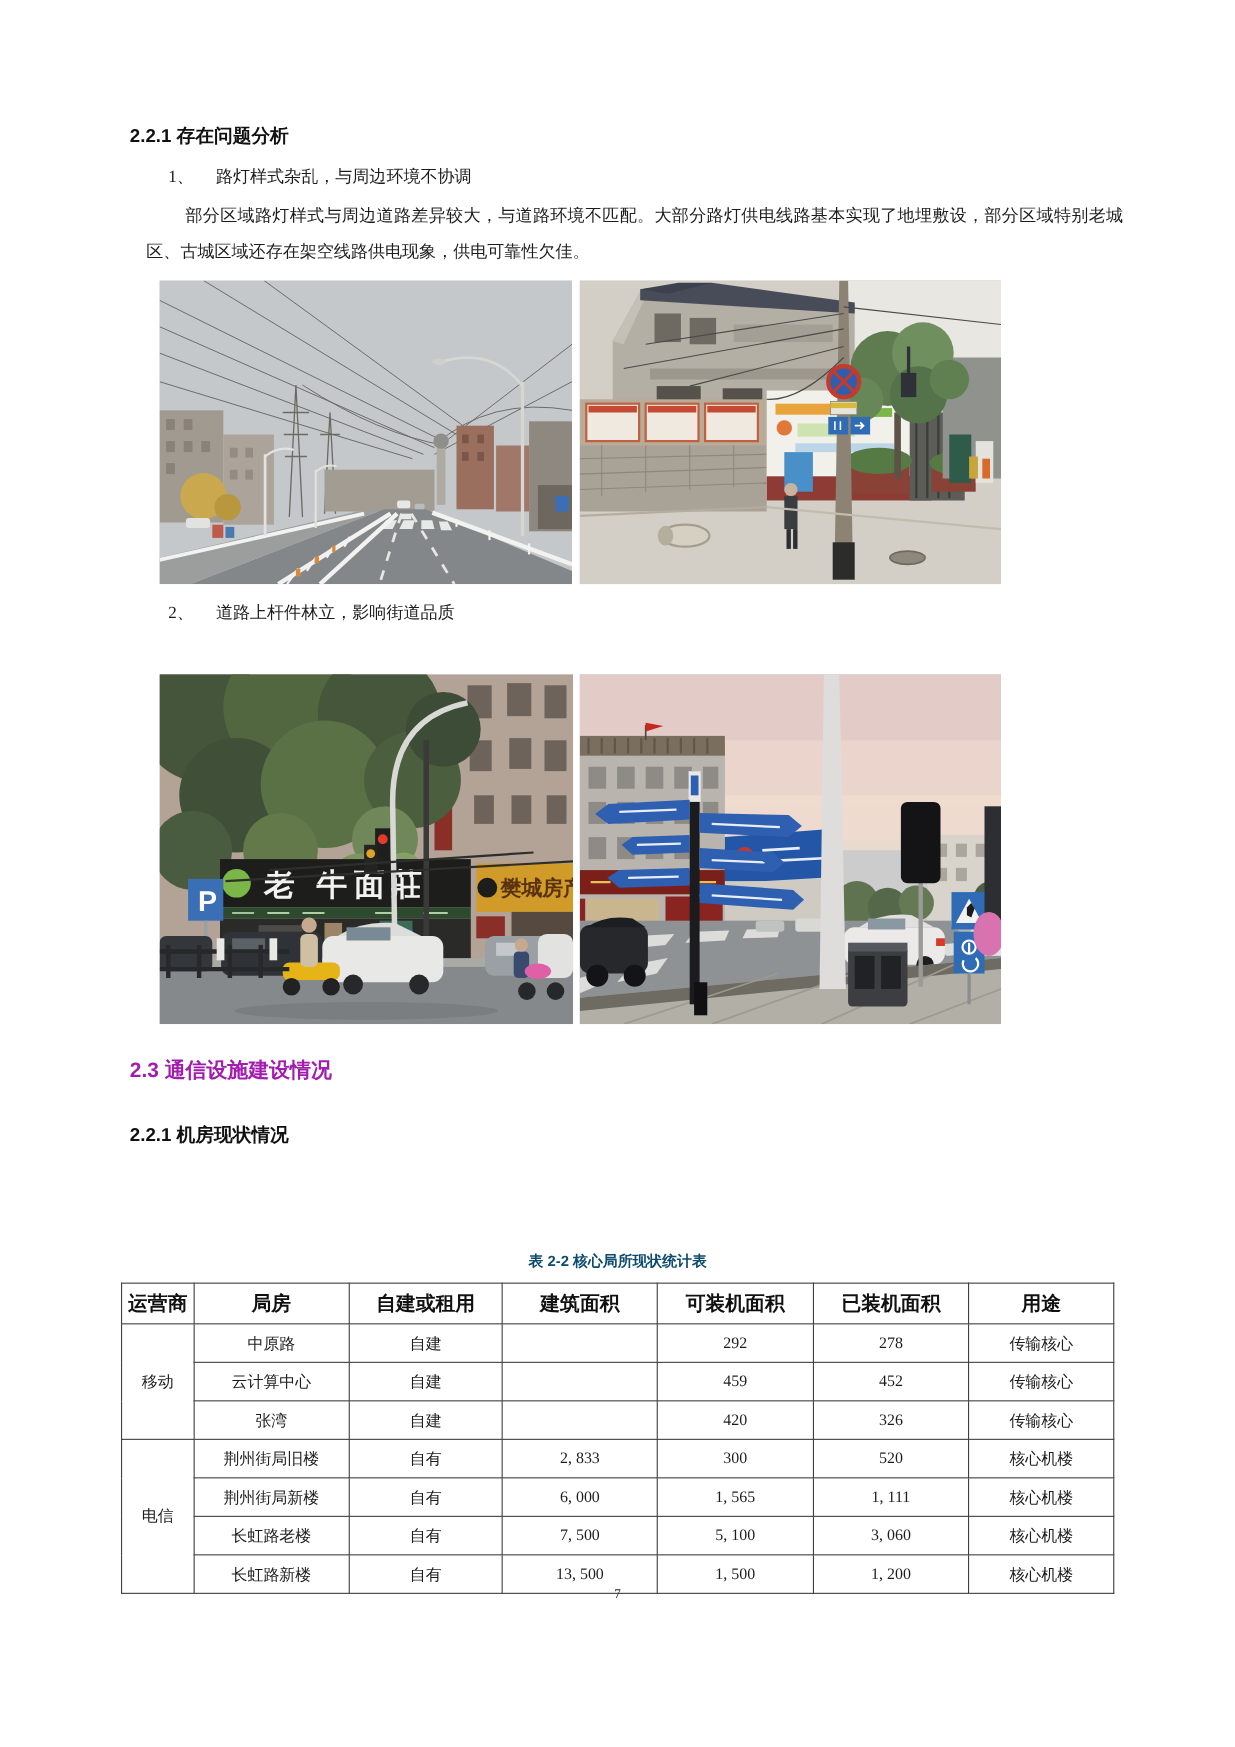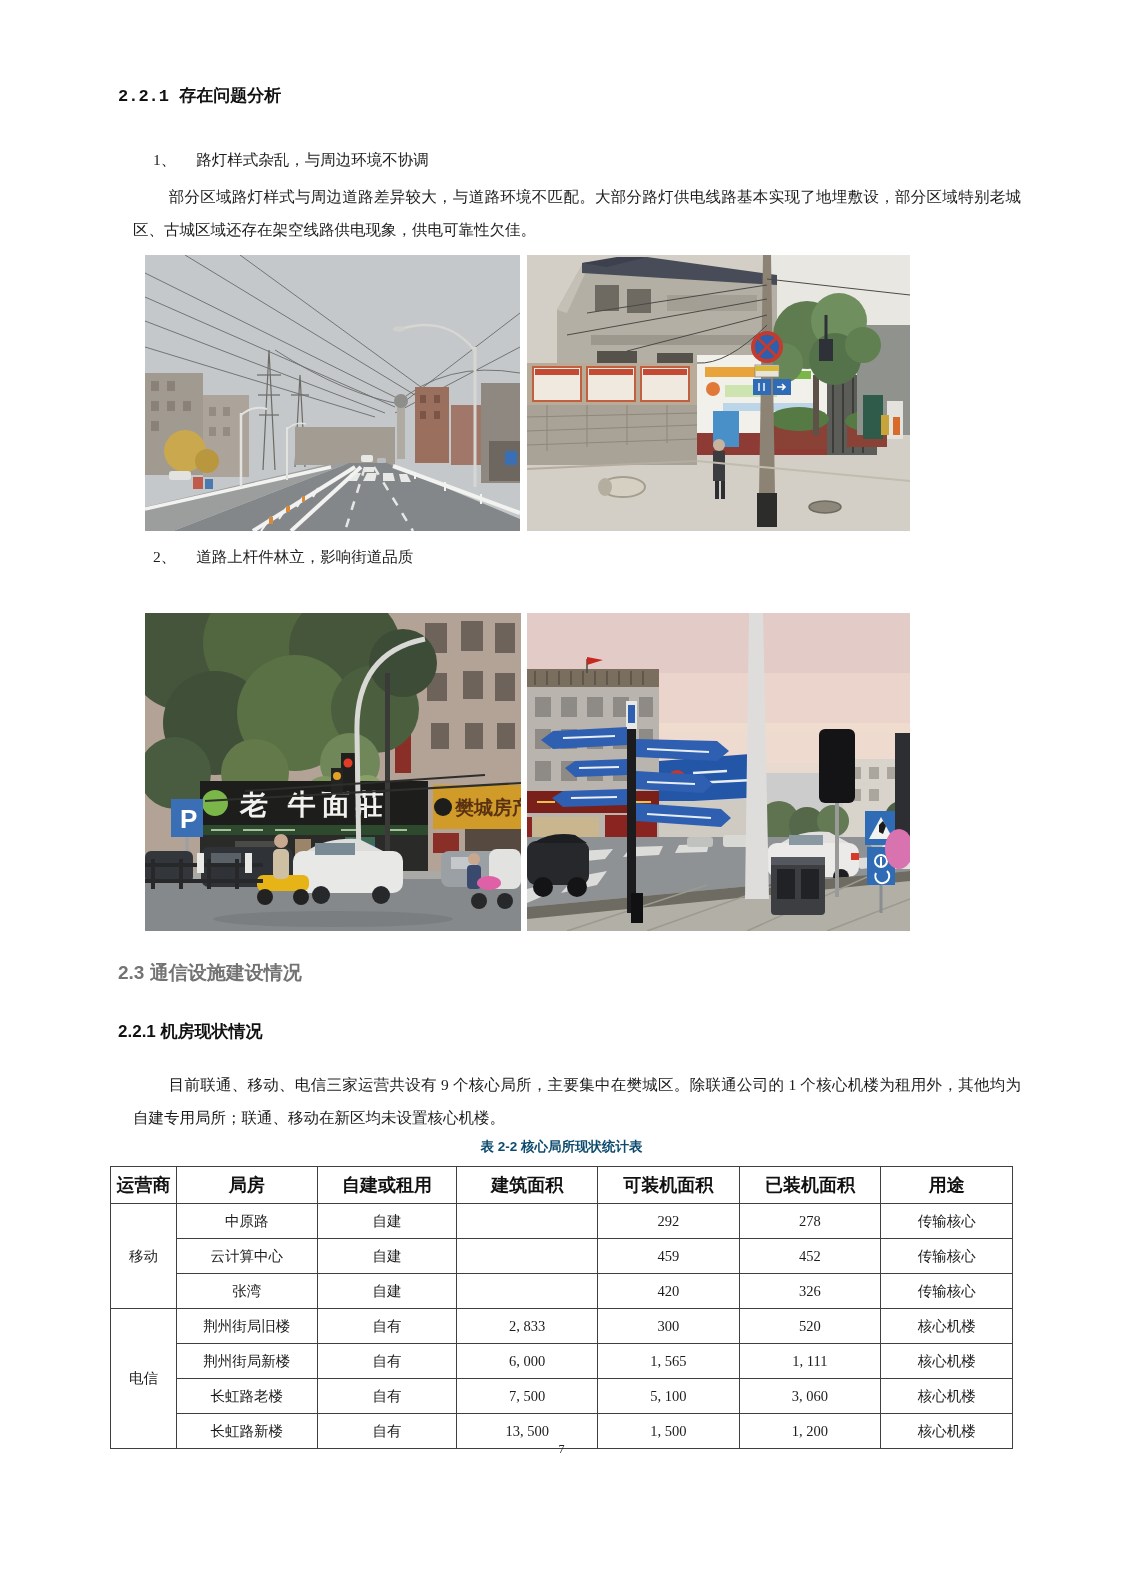--- a/index.html
+++ b/index.html
@@ -3,21 +3,21 @@
 <meta charset="utf-8">
 <style>
   html,body { margin:0; padding:0; background:#ffffff; }
   .page {
     position:relative; width:1123px; height:1588px; background:#ffffff;
     font-family:"Liberation Serif","DejaVu Serif",serif; color:#1a1a1a;
     overflow:hidden;
   }
   .abs { position:absolute; }
   .h-sm { font-family:"Liberation Sans","DejaVu Sans",sans-serif; font-weight:bold; font-size:17px; color:#111; }
-  .h-lg { font-family:"Liberation Sans","DejaVu Sans",sans-serif; font-weight:bold; font-size:19px; color:#737373; }
+  .h-lg { font-family:"Liberation Sans","DejaVu Sans",sans-serif; font-weight:bold; font-size:19px; color:#a21caf; }
   .body-line { font-size:15.5px; color:#1c1c1c; }
   .item-num { margin-right:20px; }
   .para { font-size:15.5px; line-height:33px; text-align:justify; color:#1c1c1c; }
   .indent { text-indent:2.3em;margin-left:13px; }
   .photo { position:absolute; overflow:hidden; background:#cccccc; }
   .photo svg { display:block; }
   .tbl-caption {
     position:absolute; left:110px; top:1138px; width:903px; text-align:center;
     font-family:"Liberation Sans","DejaVu Sans",sans-serif; font-weight:bold; font-size:13.5px; color:#0c4a6e;
   }
@@ -38,21 +38,21 @@
   .page-num {
     position:absolute; left:0; top:1442px; width:1123px; text-align:center;
     font-size:12px; color:#222;
   }
 </style>
 </head>
 <body>
 
 <div class="page">
 
-  <div class="abs h-sm" style="left:118px; top:84px;font-family:Liberation Mono, monospace;">2.2.1 存在问题分析</div>
+  <div class="abs h-sm" style="left:118px; top:112px;">2.2.1 存在问题分析</div>
 
   <div class="abs body-line" style="left:153px; top:150px;">
     <span class="item-num">1、</span><span>路灯样式杂乱，与周边环境不协调</span>
   </div>
 
   <div class="abs para indent" style="left:120px; top:180px; width:888px;">部分区域路灯样式与周边道路差异较大，与道路环境不匹配。大部分路灯供电线路基本实现了地埋敷设，部分区域特别老城区、古城区域还存在架空线路供电现象，供电可靠性欠佳。</div>
 
   <div class="photo" style="left:145px; top:255px; width:375px; height:276px;">
     <svg width="375" height="276" viewBox="0 0 375 276" xmlns="http://www.w3.org/2000/svg">
       <rect x="0" y="0" width="375" height="276" fill="#c5c8ca"></rect>
@@ -594,21 +594,20 @@
         <rect x="274" y="256" width="18" height="30" fill="#202226"></rect>
         <rect x="244" y="244" width="54" height="8" fill="#55585e"></rect>
       </g>
       <rect x="368" y="120" width="20" height="110" fill="#2c2e32"></rect>
       <ellipse cx="372" cy="236" rx="14" ry="20" fill="#d873b0"></ellipse>
     </svg>
   </div>
 
   <div class="abs h-lg" style="left:118px; top:960px;">2.3 通信设施建设情况</div>
   <div class="abs h-sm" style="left:118px; top:1020px;text-align:right;">2.2.1 机房现状情况</div>
-  <div class="abs para indent" style="left:120px; top:1068px; width:888px;">目前联通、移动、电信三家运营共设有 9 个核心局所，主要集中在樊城区。除联通公司的 1 个核心机楼为租用外，其他均为自建专用局所；联通、移动在新区均未设置核心机楼。</div>
 
   <div class="tbl-caption">表 2-2 核心局所现状统计表</div>
   <table class="stat">
     <colgroup>
       <col style="width:7.3%">
         <col style="width:15.6%">
         <col style="width:15.5%">
       <col style="width:15.6%">
         <col style="width:15.7%">
         <col style="width:15.7%">

